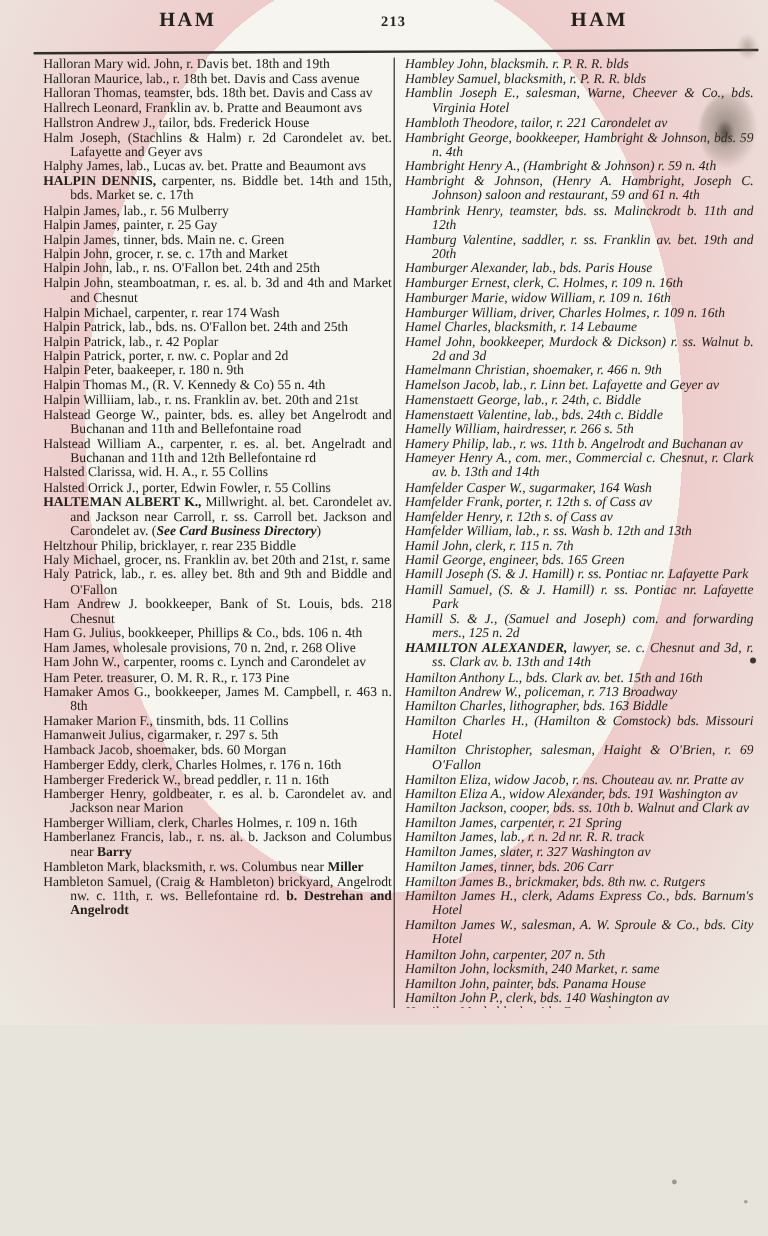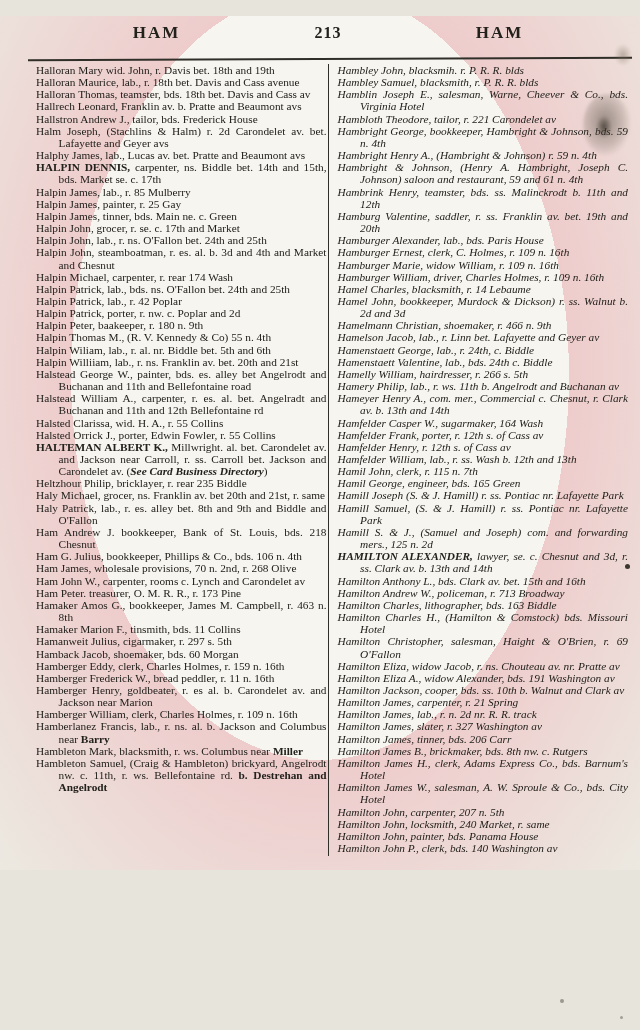--- a/index.html
+++ b/index.html
@@ -7,29 +7,28 @@
   body{
     width:640px; height:1030px; overflow:hidden;
     font-family:"Liberation Serif","DejaVu Serif",serif;
     background:#e7e4dc;
   }
   .page{
     position:relative; width:640px; height:854px;
     background:radial-gradient(ellipse at 50% 42%, #f7f5ef 55%, #ecc 0, #ece9e1 100%);
     background-color:var(--paper);
     color:var(--ink);
-    margin-top:16px;
   }
   .header{
     position:absolute; top:7px; left:30px; right:14px;
     display:flex; align-items:baseline;
     font-size:17px; font-weight:bold; letter-spacing:2px;
   }
   .header .h-left, .header .h-right{ flex:1; text-align:center; }
-  .header .h-page{ width:90px; text-align:center; letter-spacing:1px; font-size:16px; }
+  .header .h-page{ width:90px; text-align:center; letter-spacing:1px; font-size:12px; }
   .header-rule{
     position:absolute; top:42px; left:28px; right:8px; height:2px;
     background:var(--rule); transform:rotate(-0.25deg);
   }
   .cols{
     position:absolute; top:48px; left:36px; right:12px; bottom:14px;
     display:flex;
     font-size:11.3px; line-height:12.15px;
     text-rendering:optimizeLegibility;
   }
@@ -88,52 +87,51 @@
   <div class="cols">
     <div class="col col-left">
         <p class="entry"><span class="seg-r">Halloran Mary wid. John, r. Davis bet. 18th and 19th</span></p>
         <p class="entry"><span class="seg-r">Halloran Maurice, lab., r. 18th bet. Davis and Cass avenue</span></p>
         <p class="entry"><span class="seg-r">Halloran Thomas, teamster, bds. 18th bet. Davis and Cass av</span></p>
         <p class="entry"><span class="seg-r">Hallrech Leonard, Franklin av. b. Pratte and Beaumont avs</span></p>
         <p class="entry"><span class="seg-r">Hallstron Andrew J., tailor, bds. Frederick House</span></p>
         <p class="entry"><span class="seg-r">Halm Joseph, (Stachlins &amp; Halm) r. 2d Carondelet av. bet. Lafayette and Geyer avs</span></p>
         <p class="entry"><span class="seg-r">Halphy James, lab., Lucas av. bet. Pratte and Beaumont avs</span></p>
         <p class="entry"><span class="seg-b">HALPIN DENNIS, </span><span class="seg-r">carpenter, ns. Biddle bet. 14th and 15th, bds. Market se. c. 17th</span></p>
-        <p class="entry"><span class="seg-r">Halpin James, lab., r. 85 Mulberry</span></p>
+        <p class="entry"><span class="seg-r">Halpin James, lab., r. 56 Mulberry</span></p>
         <p class="entry"><span class="seg-r">Halpin James, painter, r. 25 Gay</span></p>
         <p class="entry"><span class="seg-r">Halpin James, tinner, bds. Main ne. c. Green</span></p>
         <p class="entry"><span class="seg-r">Halpin John, grocer, r. se. c. 17th and Market</span></p>
         <p class="entry"><span class="seg-r">Halpin John, lab., r. ns. O'Fallon bet. 24th and 25th</span></p>
         <p class="entry"><span class="seg-r">Halpin John, steamboatman, r. es. al. b. 3d and 4th and Market and Chesnut</span></p>
         <p class="entry"><span class="seg-r">Halpin Michael, carpenter, r. rear 174 Wash</span></p>
         <p class="entry"><span class="seg-r">Halpin Patrick, lab., bds. ns. O'Fallon bet. 24th and 25th</span></p>
         <p class="entry"><span class="seg-r">Halpin Patrick, lab., r. 42 Poplar</span></p>
         <p class="entry"><span class="seg-r">Halpin Patrick, porter, r. nw. c. Poplar and 2d</span></p>
         <p class="entry"><span class="seg-r">Halpin Peter, baakeeper, r. 180 n. 9th</span></p>
         <p class="entry"><span class="seg-r">Halpin Thomas M., (R. V. Kennedy &amp; Co) 55 n. 4th</span></p>
-        <p class="entry"><span class="seg-r">Halpin Wiliam, lab., r. al. nr. Biddle bet. 5th and 6th</span></p>
         <p class="entry"><span class="seg-r">Halpin Williiam, lab., r. ns. Franklin av. bet. 20th and 21st</span></p>
         <p class="entry"><span class="seg-r">Halstead George W., painter, bds. es. alley bet Angelrodt and Buchanan and 11th and Bellefontaine road</span></p>
         <p class="entry"><span class="seg-r">Halstead William A., carpenter, r. es. al. bet. Angelradt and Buchanan and 11th and 12th Bellefontaine rd</span></p>
         <p class="entry"><span class="seg-r">Halsted Clarissa, wid. H. A., r. 55 Collins</span></p>
         <p class="entry"><span class="seg-r">Halsted Orrick J., porter, Edwin Fowler, r. 55 Collins</span></p>
         <p class="entry"><span class="seg-b">HALTEMAN ALBERT K., </span><span class="seg-r">Millwright. al. bet. Carondelet av. and Jackson near Carroll, r. ss. Carroll bet. Jackson and Carondelet av. (</span><span class="seg-bi">See Card Business Directory</span><span class="seg-r">)</span></p>
         <p class="entry"><span class="seg-r">Heltzhour Philip, bricklayer, r. rear 235 Biddle</span></p>
         <p class="entry"><span class="seg-r">Haly Michael, grocer, ns. Franklin av. bet 20th and 21st, r. same</span></p>
         <p class="entry"><span class="seg-r">Haly Patrick, lab., r. es. alley bet. 8th and 9th and Biddle and O'Fallon</span></p>
         <p class="entry"><span class="seg-r">Ham Andrew J. bookkeeper, Bank of St. Louis, bds. 218 Chesnut</span></p>
         <p class="entry"><span class="seg-r">Ham G. Julius, bookkeeper, Phillips &amp; Co., bds. 106 n. 4th</span></p>
         <p class="entry"><span class="seg-r">Ham James, wholesale provisions, 70 n. 2nd, r. 268 Olive</span></p>
         <p class="entry"><span class="seg-r">Ham John W., carpenter, rooms c. Lynch and Carondelet av</span></p>
         <p class="entry"><span class="seg-r">Ham Peter. treasurer, O. M. R. R., r. 173 Pine</span></p>
         <p class="entry"><span class="seg-r">Hamaker Amos G., bookkeeper, James M. Campbell, r. 463 n. 8th</span></p>
         <p class="entry"><span class="seg-r">Hamaker Marion F., tinsmith, bds. 11 Collins</span></p>
         <p class="entry"><span class="seg-r">Hamanweit Julius, cigarmaker, r. 297 s. 5th</span></p>
         <p class="entry"><span class="seg-r">Hamback Jacob, shoemaker, bds. 60 Morgan</span></p>
-        <p class="entry"><span class="seg-r">Hamberger Eddy, clerk, Charles Holmes, r. 159 n. 16th</span></p>
+        <p class="entry"><span class="seg-r">Hamberger Eddy, clerk, Charles Holmes, r. 176 n. 16th</span></p>
         <p class="entry"><span class="seg-r">Hamberger Frederick W., bread peddler, r. 11 n. 16th</span></p>
         <p class="entry"><span class="seg-r">Hamberger Henry, goldbeater, r. es al. b. Carondelet av. and Jackson near Marion</span></p>
         <p class="entry"><span class="seg-r">Hamberger William, clerk, Charles Holmes, r. 109 n. 16th</span></p>
         <p class="entry"><span class="seg-r">Hamberlanez Francis, lab., r. ns. al. b. Jackson and Columbus near </span><span class="seg-b">Barry</span></p>
         <p class="entry"><span class="seg-r">Hambleton Mark, blacksmith, r. ws. Columbus near </span><span class="seg-b">Miller</span></p>
         <p class="entry"><span class="seg-r">Hambleton Samuel, (Craig &amp; Hambleton) brickyard, Angelrodt nw. c. 11th, r. ws. Bellefontaine rd. </span><span class="seg-b">b. Destrehan and Angelrodt</span></p>
       </div>
     <div class="col col-right">
         <p class="entry"><span class="seg-r">Hambley John, blacksmih. r. P. R. R. blds</span></p>
         <p class="entry"><span class="seg-r">Hambley Samuel, blacksmith, r. P. R. R. blds</span></p>

